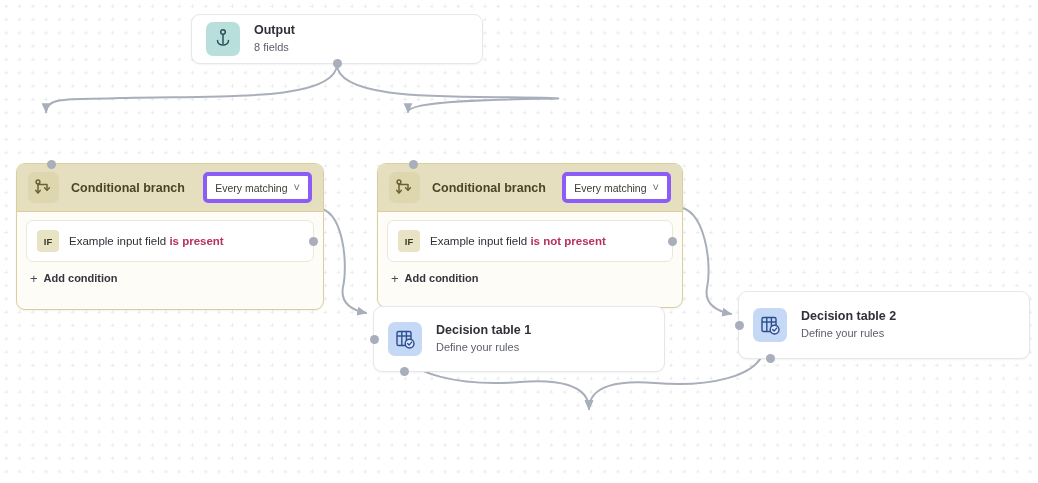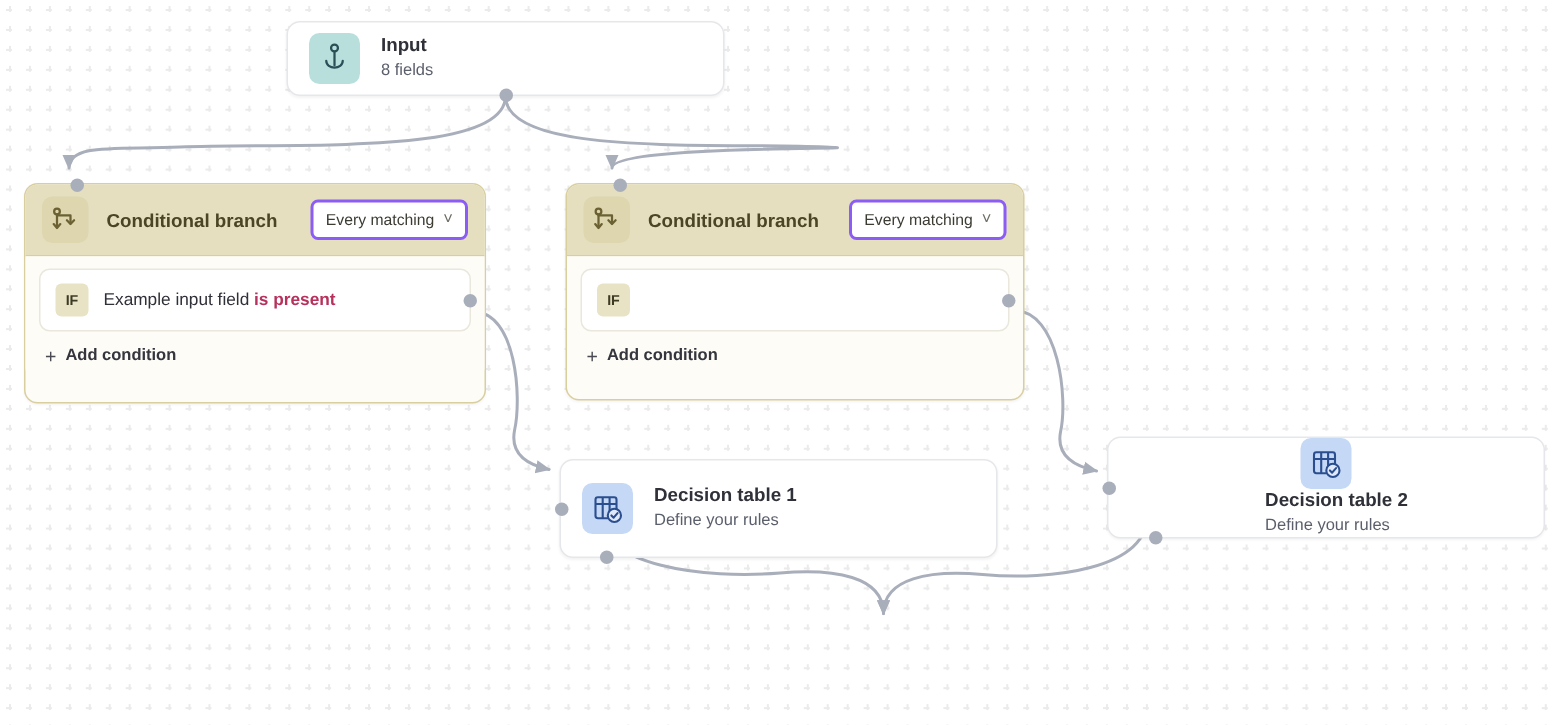--- a/index.html
+++ b/index.html
@@ -104,20 +104,21 @@
   .port.bottom { left: 50%; margin-left: -4.5px; bottom: -4.5px; }
   .port.left   { left: -4.5px; top: 50%; margin-top: -4.5px; }
   .port.right  { right: -4.5px; top: 50%; margin-top: -4.5px; }
 
   
   .branch-node {
     background: #fdfcf7;
     border: 1px solid #d9cf9e;
     box-shadow: 0 1px 2px rgba(20,20,40,0.05);
     overflow: visible;
+    margin-top: 41px;
   }
   .branch-header {
     display: flex;
     align-items: center;
     height: 47px;
     padding: 0 11px;
     background: #e5dfbf;
     border-radius: 8px 8px 0 0;
     border-bottom: 1px solid #d9cf9e;
   }
@@ -129,21 +130,21 @@
     white-space: nowrap;
   }
   .match-select {
     margin-left: auto;
     display: flex;
     align-items: center;
     gap: 6px;
     height: 23px;
     padding: 0 8px;
     background: #ffffff;
-    border: 2px solid #8b5cf6;
+    border: 4px solid #8b5cf6;
     border-radius: 5px;
     font-size: 10.5px;
     color: #3d3c33;
     white-space: nowrap;
   }
   .branch-body {
     padding: 8px 9px 0 9px;
     background: #fdfcf7;
     border-radius: 0 0 8px 8px;
   }
@@ -231,21 +232,21 @@
 
   <div class="node simple-node" style="left:191px; top:14px; width:292px; height:50px;">
     <div class="node-icon icon-input">
       <svg width="20" height="22" viewBox="0 0 20 22" fill="none" stroke="#2b4f57" stroke-width="1.5" stroke-linecap="round">
         <circle cx="10" cy="4" r="2.3" fill="none"></circle>
         <path d="M10 6.5 V 15.5"></path>
         <path d="M4.5 12.5 C 4.5 18.5 15.5 18.5 15.5 12.5"></path>
       </svg>
     </div>
     <div class="node-text">
-      <div class="node-title">Input</div>
+      <div class="node-title">Output</div>
       <div class="node-sub">8 fields</div>
     </div>
     <div class="port bottom"></div>
   </div>
 
   <div class="node branch-node" style="left:16px; top:122px; width:308px; height:147px;">
     <div class="branch-header">
       <div class="node-icon icon-branch" style="width:31px;height:31px;">
         <svg width="19" height="19" viewBox="0 0 19 19" fill="none" stroke="#6b6133" stroke-width="1.5" stroke-linecap="round" stroke-linejoin="round">
           <circle cx="4" cy="4" r="1.9" fill="none"></circle>
@@ -291,20 +292,24 @@
       </div>
       <div class="branch-title">Conditional branch</div>
       <div class="match-select">
         <span>Every matching</span>
         <span style="font-size:11px;color:#6d6c63;line-height:1;">˅</span>
       </div>
     </div>
     <div class="branch-body">
       <div class="condition-row">
         <div class="if-badge">IF</div>
+        <div class="condition-text">
+          <span>Example input field</span>
+          <span class="op-text">is not present</span>
+        </div>
         <div class="port right"></div>
       </div>
       <div class="add-condition">
         <span class="plus-glyph">+</span>
         <span>Add condition</span>
       </div>
     </div>
     <div class="port top" style="left:31px;margin-left:0;"></div>
   </div>
 
@@ -320,21 +325,21 @@
       </svg>
     </div>
     <div class="node-text">
       <div class="node-title">Decision table 1</div>
       <div class="node-sub">Define your rules</div>
     </div>
     <div class="port left"></div>
     <div class="port bottom" style="left:26px;margin-left:0;"></div>
   </div>
 
-  <div class="node simple-node" style="left:738px; top:291px; width:292px; height:68px;flex-direction:column;">
+  <div class="node simple-node" style="left:738px; top:291px; width:292px; height:68px;">
     <div class="node-icon icon-table">
       <svg width="21" height="21" viewBox="0 0 21 21" fill="none" stroke="#2a4e8f" stroke-width="1.4" stroke-linejoin="round">
         <rect x="2" y="2.5" width="14" height="14" rx="1.6"></rect>
         <path d="M2 7 H 16"></path>
         <path d="M6.8 2.5 V 16.5"></path>
         <path d="M11.4 2.5 V 16.5"></path>
         <circle cx="14.6" cy="14.6" r="4.4" fill="#dfe9fa"></circle>
         <path d="M12.6 14.6 L 14.1 16.1 L 16.7 13.1" stroke-linecap="round"></path>
       </svg>
     </div>

